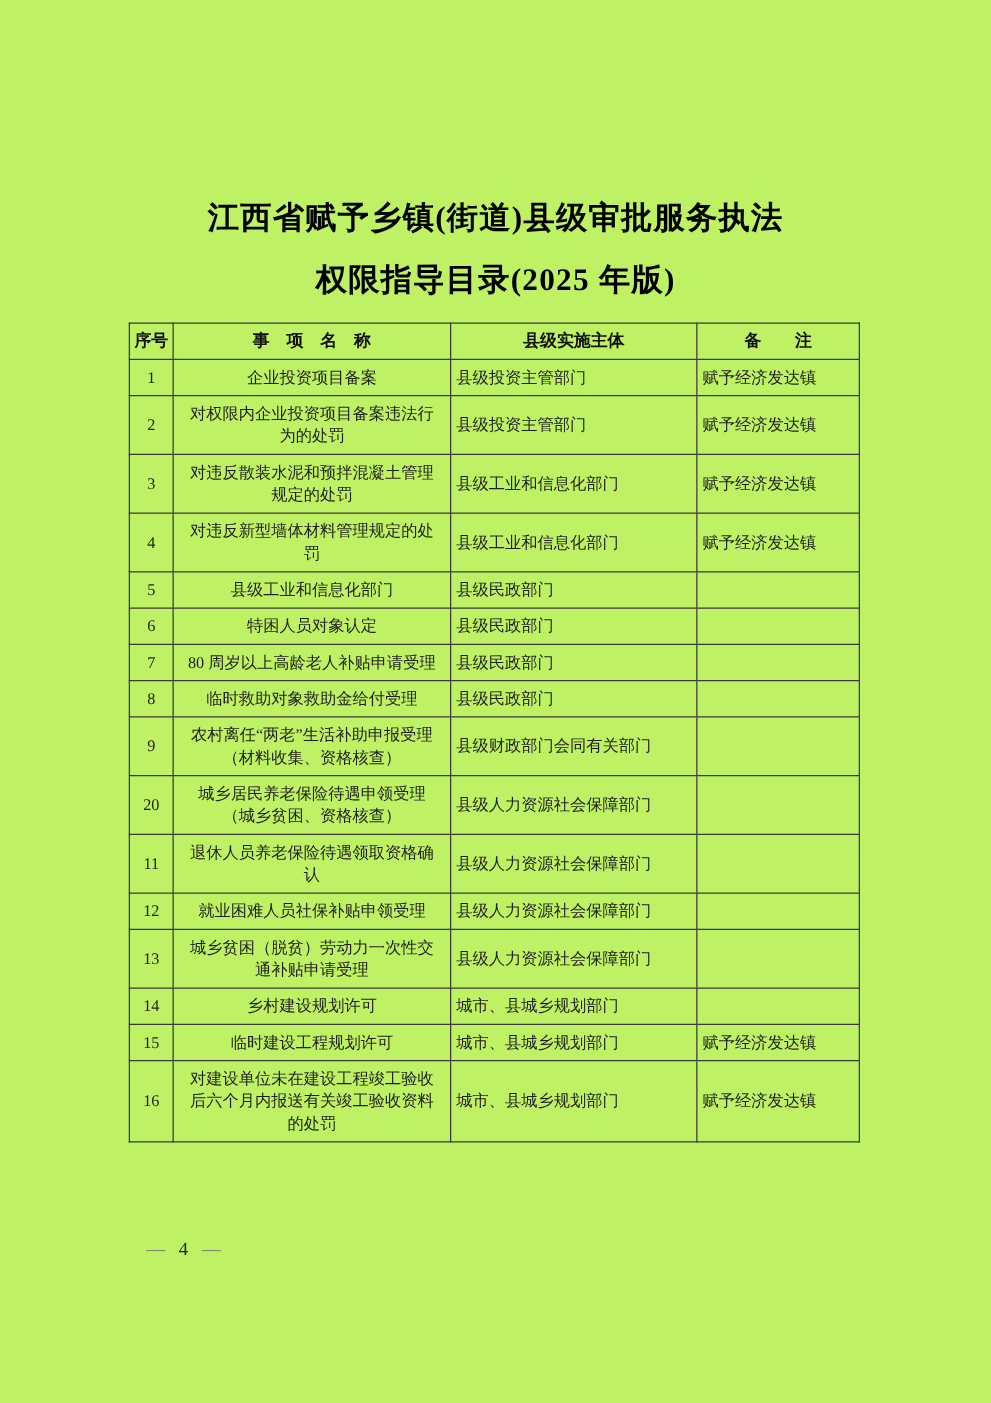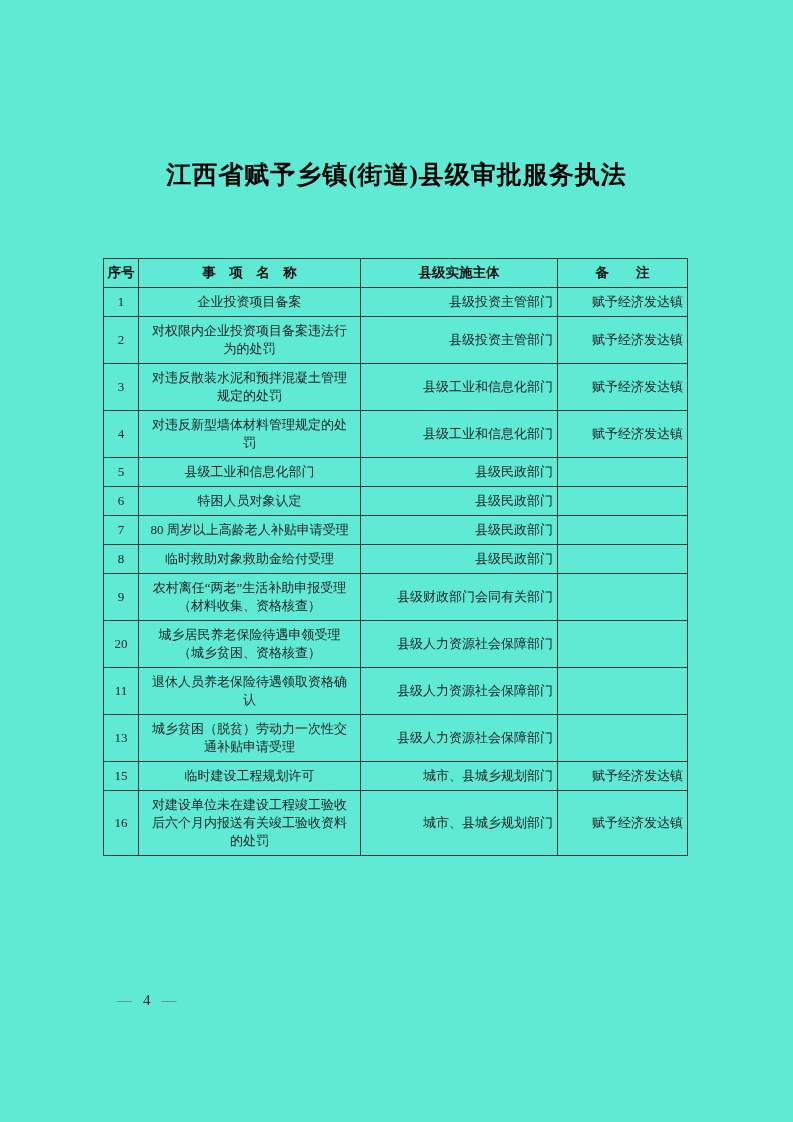--- a/index.html
+++ b/index.html
@@ -1,21 +1,21 @@
 <!DOCTYPE html>
 <html lang="zh"><head>
 <meta charset="utf-8">
 <style>
   html, body { margin: 0; padding: 0; background: #e9e9e9; }
   .page {
     position: relative;
     width: 793px;
     height: 1122px;
     margin: 0 auto;
-    background: #5eead4;
+    background: #bef264;
     font-family: "Liberation Serif", "DejaVu Serif", serif;
     color: #1f1f1f;
     overflow: hidden;
   }
   
   .title-block {
     position: absolute;
     top: 150px;
     left: 0;
     right: 0;
@@ -65,21 +65,21 @@
   td.c-no {
     text-align: center;
     padding: 5px 1px;
     font-family: "Liberation Serif", "DejaVu Serif", serif;
   }
   td.c-item {
     text-align: center;
     padding: 5px 8px;
   }
   td.c-auth, td.c-remark {
-    text-align: right;
+    text-align: left;
     padding: 5px 4px;
   }
   
   .footer {
     position: absolute;
     top: 992px;
     left: 117px;
     font-size: 15px;
     color: #222;
     letter-spacing: 0;
@@ -88,20 +88,21 @@
   .footer .dash { color: #777; }
   .footer .num { margin: 0 11px; color: #222; }
 </style>
 </head>
 <body>
 
 <div class="page">
 
   <div class="title-block">
     <div class="title-line">江西省赋予乡镇(街道)县级审批服务执法</div>
+    <div class="title-line">权限指导目录(2025 年版)</div>
   </div>
 
   <div class="table-wrap">
     <table class="auth-table">
       <colgroup>
         <col class="c1">
           <col class="c2">
           <col class="c3">
           <col class="c4">
       </colgroup>
@@ -184,28 +185,40 @@
       <td class="c-remark"></td>
     </tr>
 
     <tr>
       <td class="c-no">11</td>
       <td class="c-item">退休人员养老保险待遇领取资格确认</td>
       <td class="c-auth">县级人力资源社会保障部门</td>
       <td class="c-remark"></td>
     </tr>
 
+    <tr>
+      <td class="c-no">12</td>
+      <td class="c-item">就业困难人员社保补贴申领受理</td>
+      <td class="c-auth">县级人力资源社会保障部门</td>
+      <td class="c-remark"></td>
+    </tr>
 
     <tr>
       <td class="c-no">13</td>
       <td class="c-item">城乡贫困（脱贫）劳动力一次性交通补贴申请受理</td>
       <td class="c-auth">县级人力资源社会保障部门</td>
       <td class="c-remark"></td>
     </tr>
 
+    <tr>
+      <td class="c-no">14</td>
+      <td class="c-item">乡村建设规划许可</td>
+      <td class="c-auth">城市、县城乡规划部门</td>
+      <td class="c-remark"></td>
+    </tr>
 
     <tr>
       <td class="c-no">15</td>
       <td class="c-item">临时建设工程规划许可</td>
       <td class="c-auth">城市、县城乡规划部门</td>
       <td class="c-remark">赋予经济发达镇</td>
     </tr>
 
     <tr>
       <td class="c-no">16</td>

